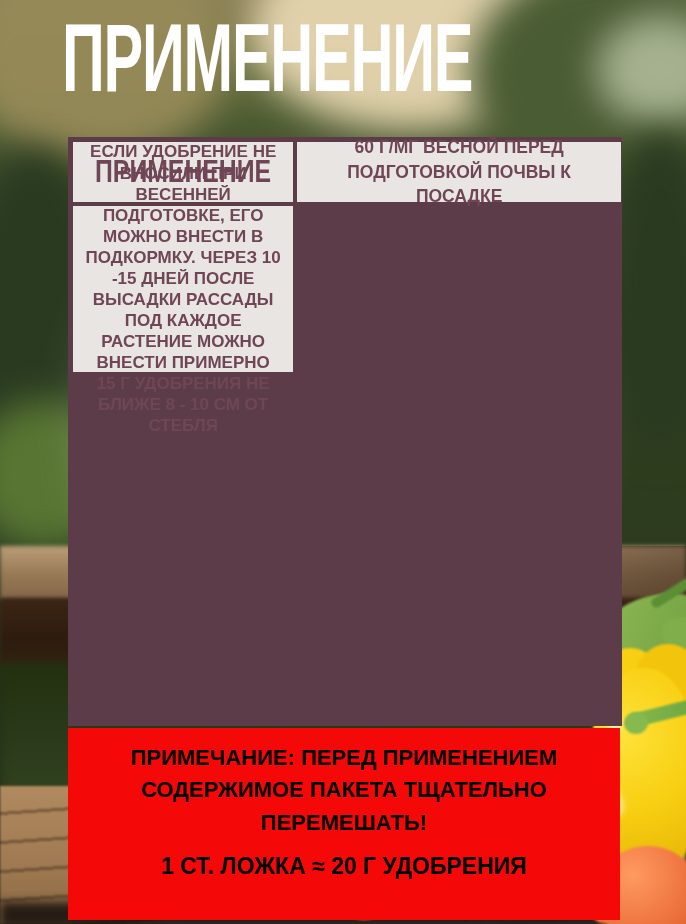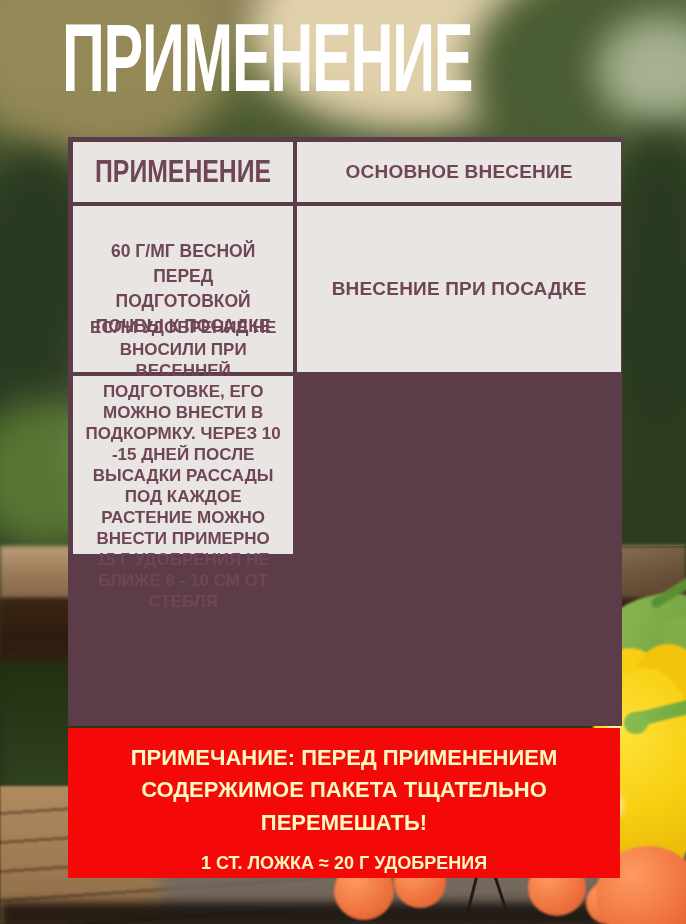--- a/index.html
+++ b/index.html
@@ -69,25 +69,25 @@
   .cell{
     background:rgba(240,238,235,.95);color:#6f4656;display:flex;align-items:center;justify-content:center;
     text-align:center;padding:6px 12px;box-sizing:border-box;
   }
   .cell.hdr{font-weight:700;font-size:31px;}
   .cell.hdr .squeeze{display:inline-block;transform:scaleX(.8);transform-origin:center;white-space:nowrap;}
   .cell.app{font-weight:700;font-size:19px;letter-spacing:.2px;}
   .cell.rate{font-weight:700;font-size:17.5px;line-height:1.42;}
   .cell.rate.tight{font-size:17px;line-height:1.24;}
   .note{
-    position:absolute;left:68px;top:728px;width:552px;height:150px;box-sizing:border-box;
-    background:#f50808;color:#fef9c3;text-align:center;padding:14px 26px 0 26px;
+    position:absolute;left:68px;top:728px;width:552px;height:192px;box-sizing:border-box;
+    background:#f50808;color:#000000;text-align:center;padding:14px 26px 0 26px;
   }
   .note .p1{font-weight:700;font-size:22px;line-height:1.47;margin:0;}
-  .note .p2{font-weight:700;font-size:18px;line-height:1.3;margin:13px 0 0 0;}
+  .note .p2{font-weight:700;font-size:23px;line-height:1.3;margin:13px 0 0 0;}
 </style>
 </head>
 <body>
 
 <div id="stage">
 
   <div class="blob b-topleft"></div>
   <div class="blob b-toplight"></div>
   <div class="blob b-topright"></div>
   <div class="blob b-bokeh"></div>
@@ -127,24 +127,22 @@
 
   <div class="content">
 
     <h1 class="title"><span class="squeeze">ПРИМЕНЕНИЕ</span></h1>
 
     <div class="app-table">
       <div class="cell hdr">
           <span class="squeeze">ПРИМЕНЕНИЕ</span>
         </div>
 
-      <div class="cell app">ОСНОВНОЕ ВНЕСЕНИЕ</div>
       <div class="cell rate">60 Г/МГ ВЕСНОЙ ПЕРЕД ПОДГОТОВКОЙ ПОЧВЫ К ПОСАДКЕ</div>
 
-      <div class="cell app">ВНЕСЕНИЕ ПРИ ПОСАДКЕ</div>
 
       <div class="cell rate tight">ЕСЛИ УДОБРЕНИЕ НЕ ВНОСИЛИ ПРИ ВЕСЕННЕЙ ПОДГОТОВКЕ, ЕГО МОЖНО ВНЕСТИ В ПОДКОРМКУ. ЧЕРЕЗ 10 -15 ДНЕЙ ПОСЛЕ ВЫСАДКИ РАССАДЫ ПОД КАЖДОЕ РАСТЕНИЕ МОЖНО ВНЕСТИ ПРИМЕРНО 15 Г УДОБРЕНИЯ НЕ БЛИЖЕ 8 - 10 СМ ОТ СТЕБЛЯ</div>
     </div>
 
     <div class="note">
       <p class="p1">ПРИМЕЧАНИЕ: ПЕРЕД ПРИМЕНЕНИЕМ СОДЕРЖИМОЕ ПАКЕТА ТЩАТЕЛЬНО ПЕРЕМЕШАТЬ!</p>
       <p class="p2">1 СТ. ЛОЖКА ≈ 20 Г УДОБРЕНИЯ</p>
     </div>
 
   </div>

